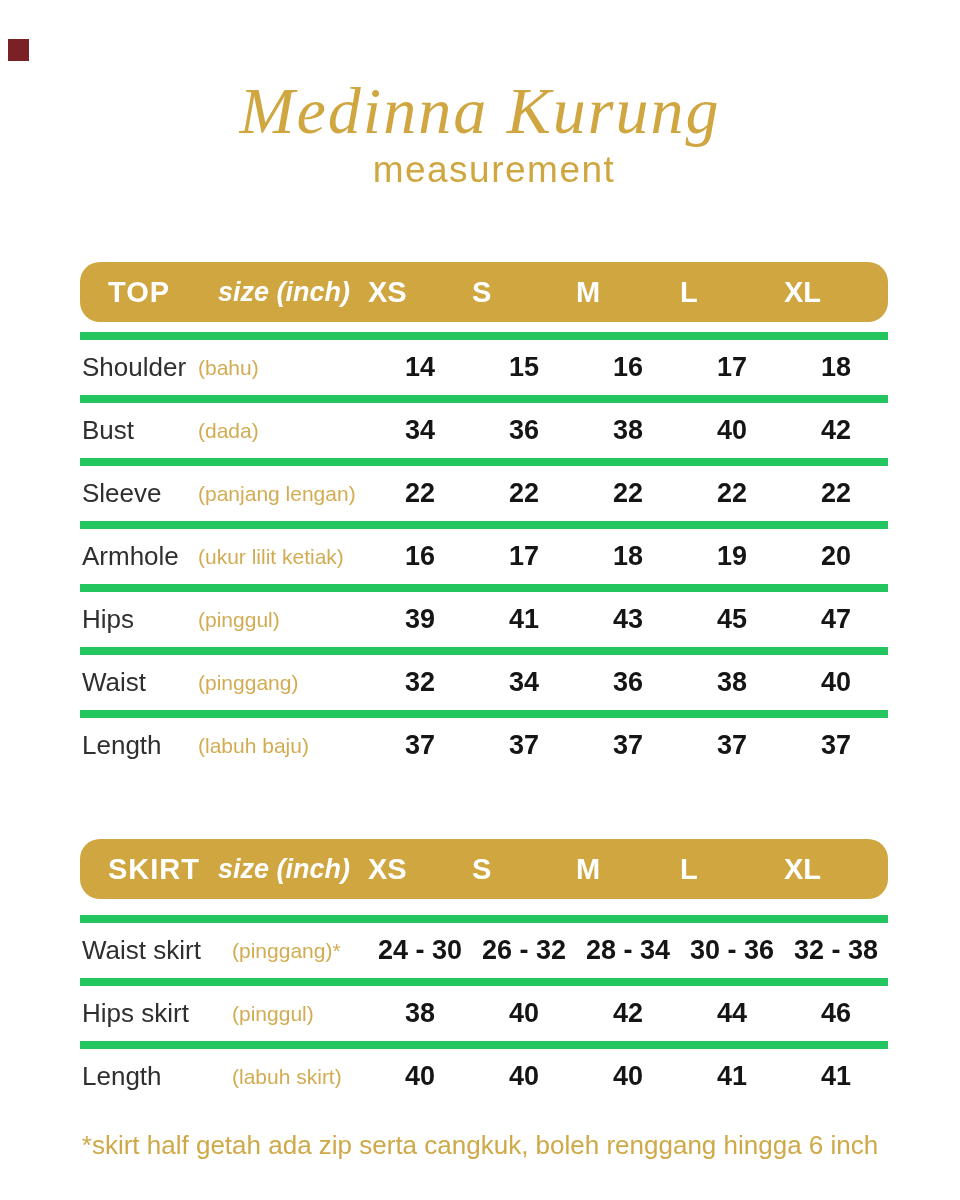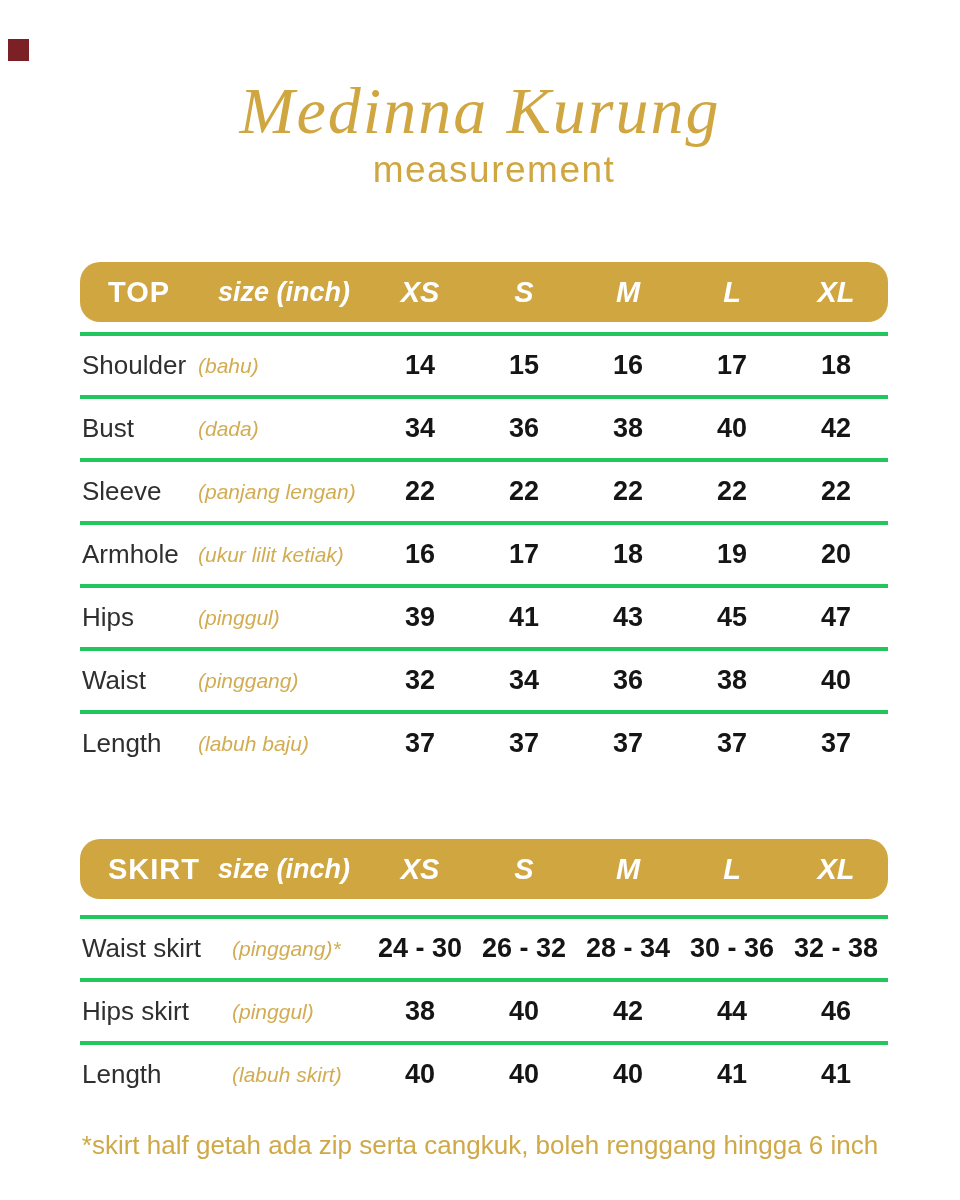--- a/index.html
+++ b/index.html
@@ -37,36 +37,36 @@
     height: 60px; box-sizing: border-box;
     background: #CFA640; color: #ffffff;
     display: grid;
     grid-template-columns: 110px 150px repeat(5, 1fr);
     align-items: center;
     padding-left: 28px;
     border-radius: 20px;
   }
   .band-name { font-size: 29px; font-weight: 700; letter-spacing: 1px; }
   .band-size { font-size: 27px; font-weight: 700; font-style: italic; }
-  .band-col  { font-size: 29px; font-weight: 700; text-align: center; font-style: italic; }
+  .band-col  { font-size: 29px; font-weight: 700; text-align: left; }
   .rows { margin-top: 10px; }
   .table-1 .rows { margin-top: 16px; }
   .row {
     height: 63px; box-sizing: border-box;
-    border-top: 4px solid #22c55e;
+    border-top: 8px solid #22c55e;
     display: grid; align-items: center;
     padding-left: 2px;
   }
   .table-0 .row { grid-template-columns: 116px 170px repeat(5, 1fr); }
   .table-1 .row { grid-template-columns: 150px 136px repeat(5, 1fr); }
   .row-label {
     font-size: 26px; color: #2F2F2F; white-space: nowrap;
   }
   .row-annot {
-    font-size: 21px; font-style: italic;
+    font-size: 21px; 
     color: #D2AC52; white-space: nowrap;
   }
   .row-value {
     font-size: 27px; font-weight: 700;
     color: #151515; text-align: center; white-space: nowrap;
   }
   .footnote {
     margin-top: 26px; text-align: center;
     font-size: 26px; color: #CFA847;
   }

